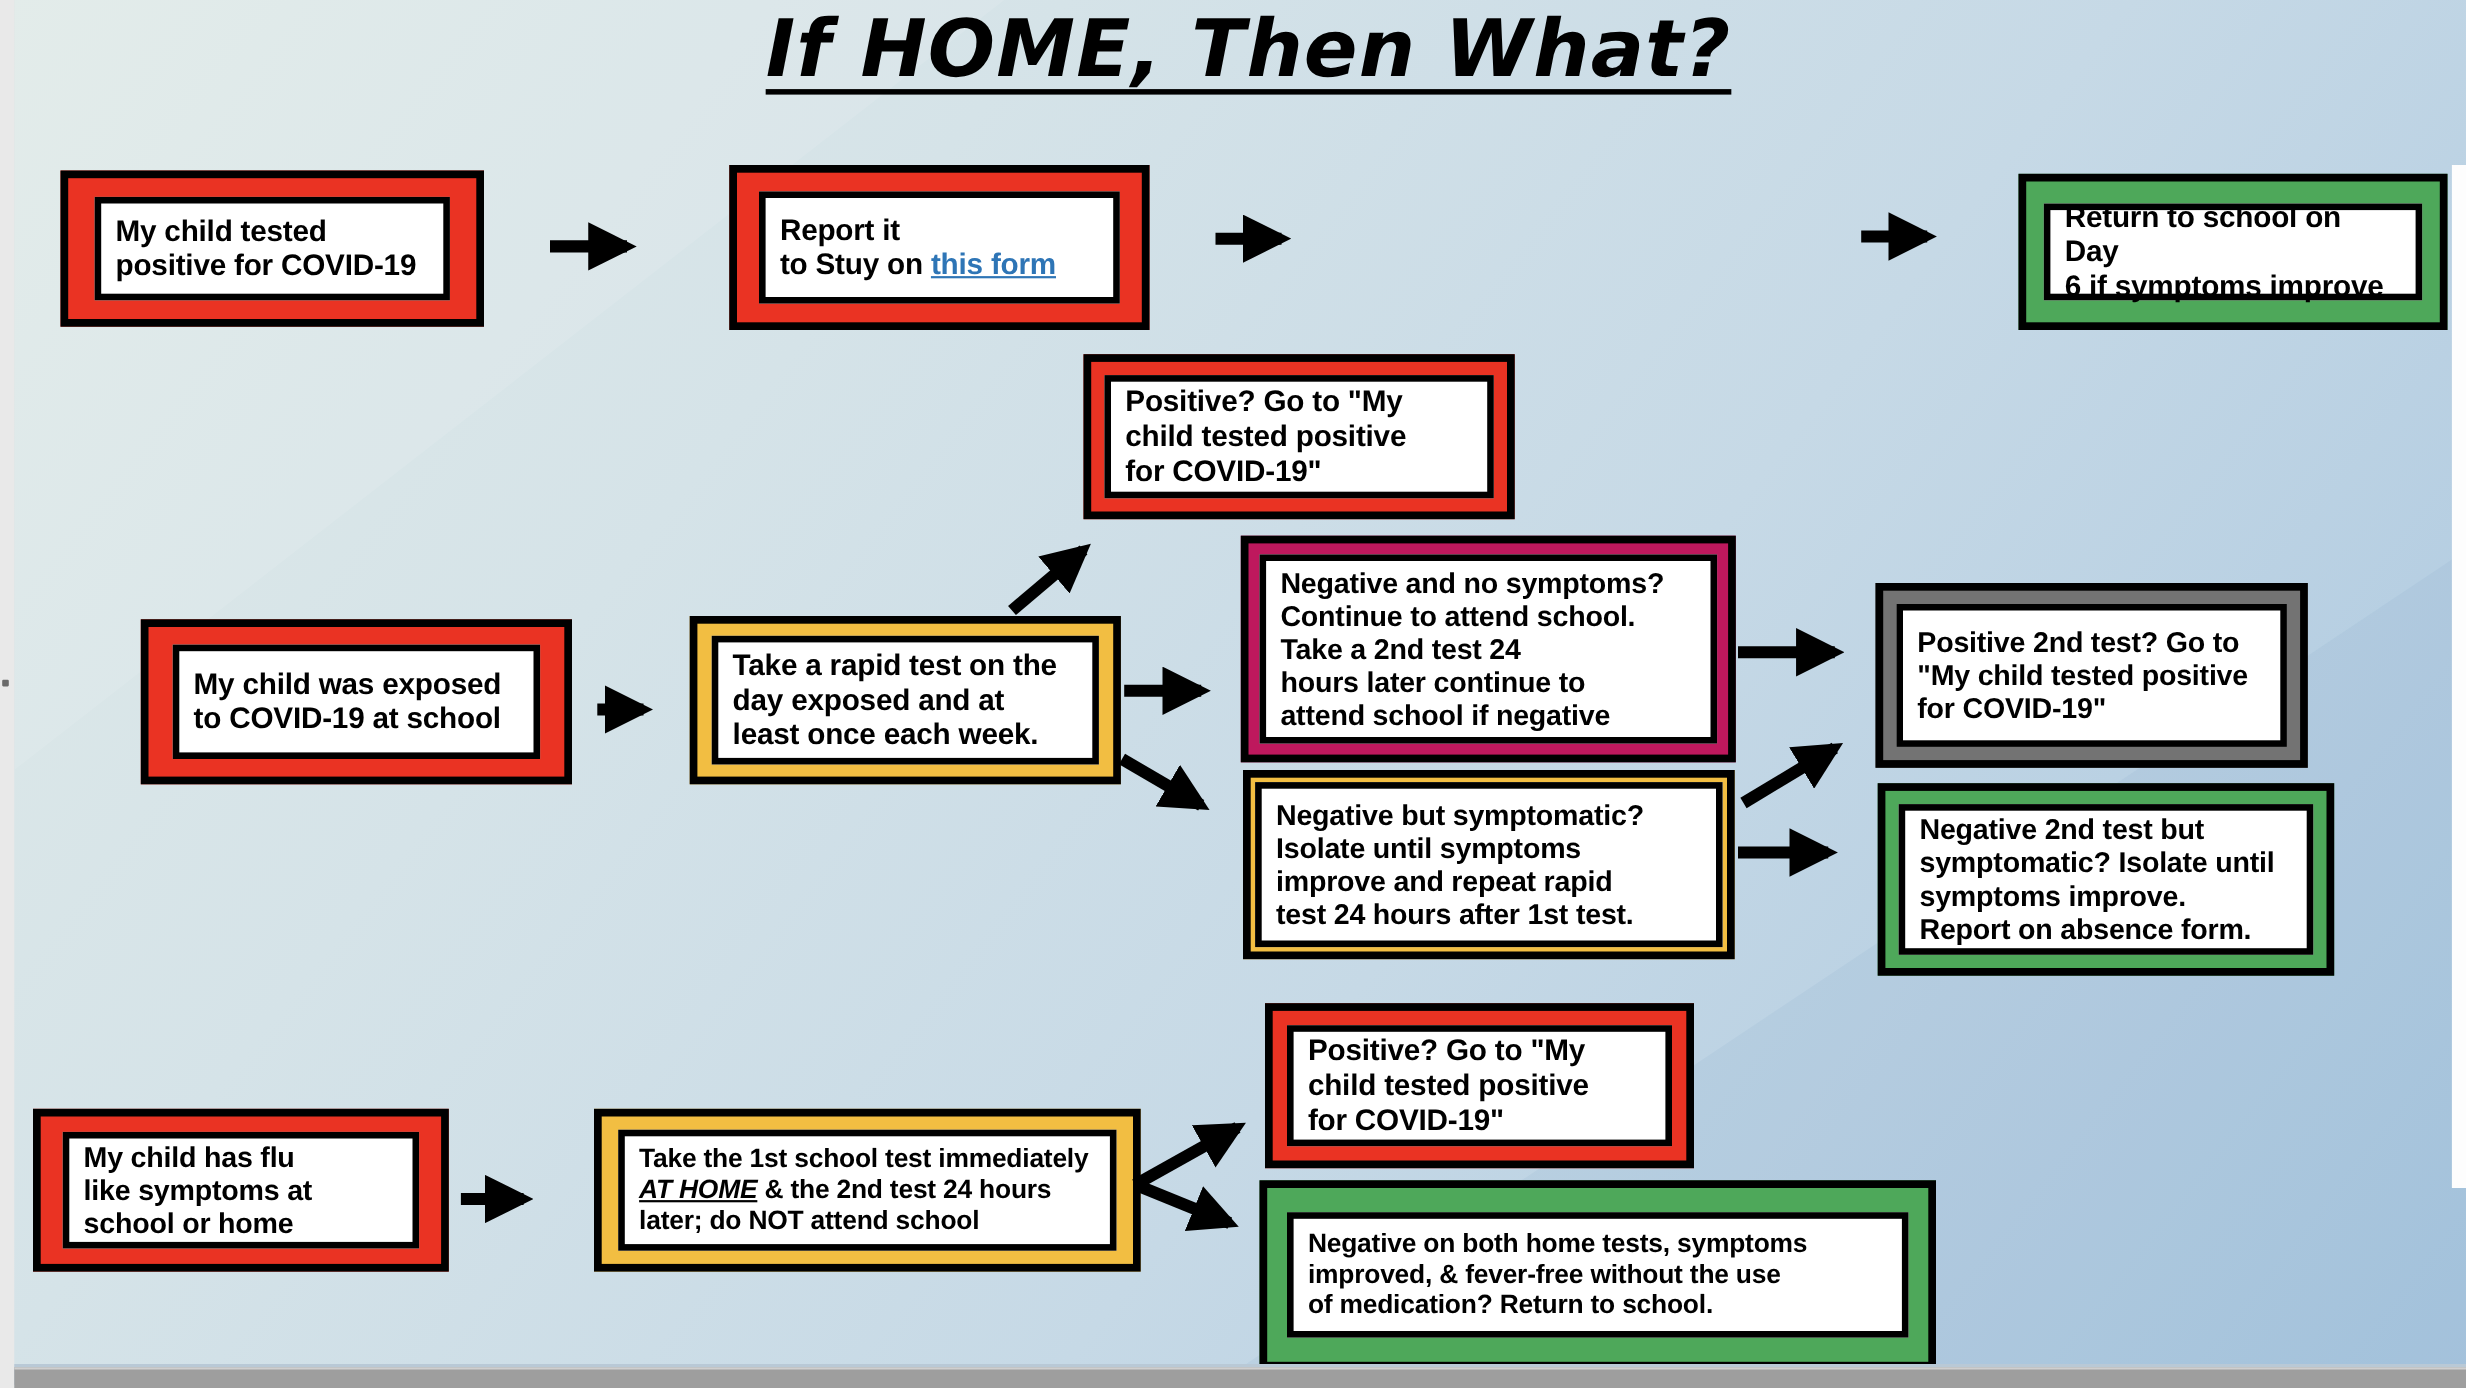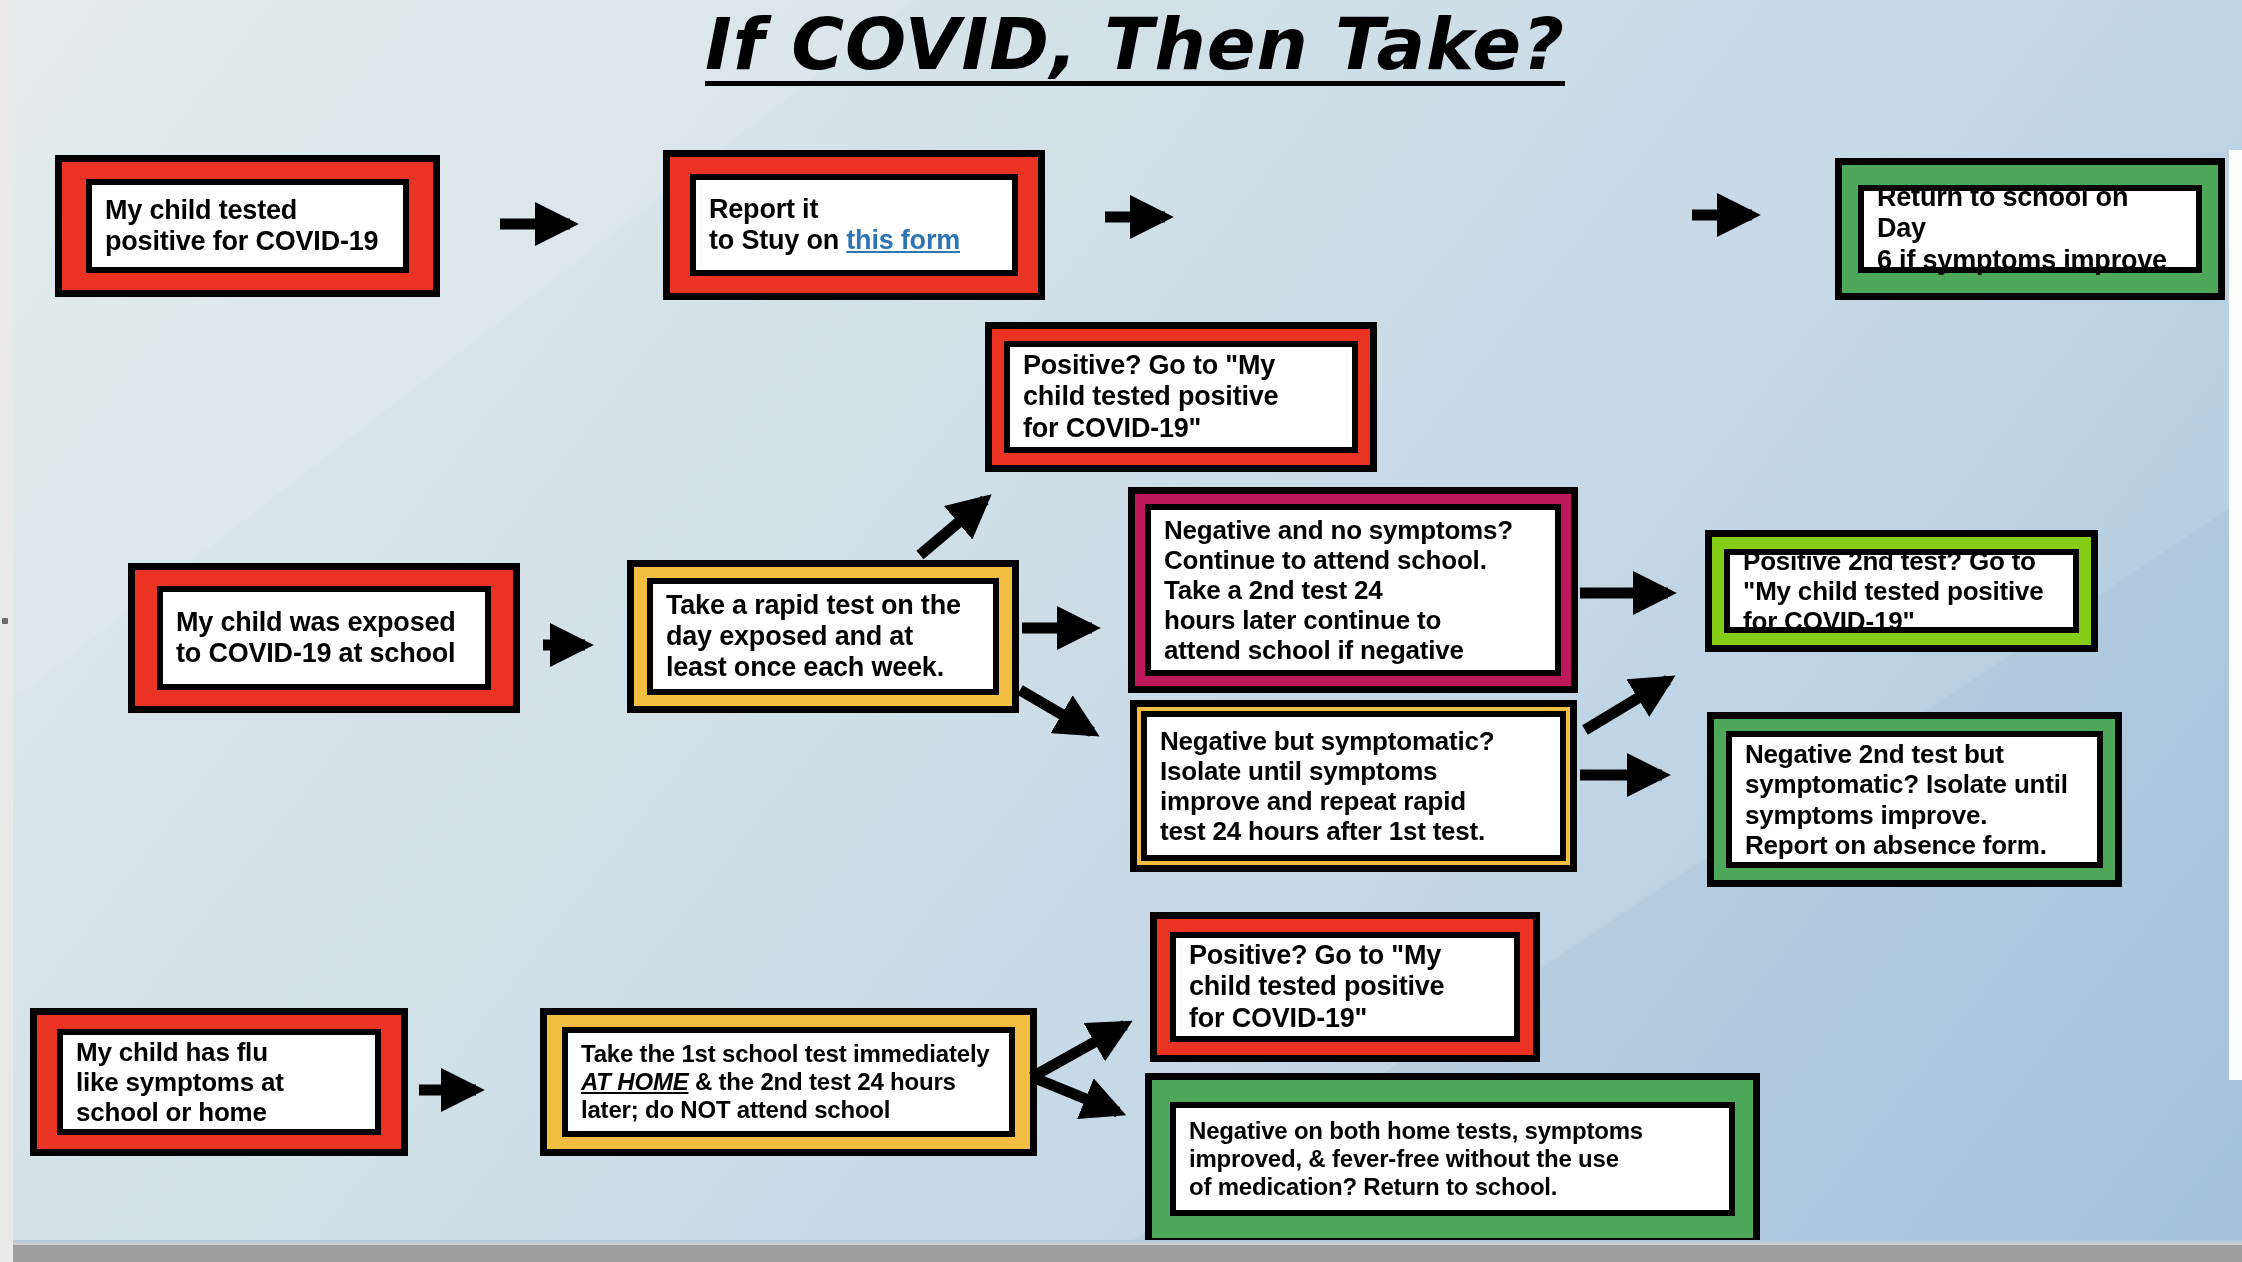--- a/index.html
+++ b/index.html
@@ -39,21 +39,21 @@
   svg.arrows{position:absolute;left:0;top:0;pointer-events:none;}
 </style>
 </head>
 <body>
 
 <div id="canvas">
 
   <div class="facet" style="left:13px;top:0;width:900px;height:700px;background:rgba(255,255,255,0.10);clip-path:polygon(0 0,100% 0,0 100%);"></div>
   <div class="facet" style="left:1100px;top:500px;width:1142px;height:762px;background:rgba(70,120,170,0.06);clip-path:polygon(100% 0,100% 100%,0 100%);"></div>
 
-  <div class="title">If COVID, Then Take?</div>
+  <div class="title">If HOME, Then What?</div>
 
   <div class="box" style="left: 55px; top: 155px; width: 385px; height: 142px; padding: 17px 24px; background: rgb(234, 51, 35); justify-content: flex-end;">
     <div class="inner">
       <div class="box-text">My child tested
 positive for COVID-19</div>
     </div>
   </div>
 
   <div class="box" style="left: 663px; top: 150px; width: 382px; height: 150px; padding: 17px 20px; background: rgb(234, 51, 35);">
     <div class="inner">
@@ -105,21 +105,21 @@
 
   <div class="box fs26" style="left: 1130px; top: 700px; width: 447px; height: 172px; padding: 4px; background: rgb(242, 190, 66);">
     <div class="inner">
       <div class="box-text">Negative but symptomatic?
 Isolate until symptoms
 improve and repeat rapid
 test 24 hours after 1st test.</div>
     </div>
   </div>
 
-  <div class="box fs26" style="left: 1705px; top: 530px; width: 393px; height: 122px; padding: 12px; background: #84cc16;">
+  <div class="box fs26" style="left: 1705px; top: 530px; width: 393px; height: 168px; padding: 12px; background: #737373;">
     <div class="inner">
       <div class="box-text">Positive 2nd test? Go to
 "My child tested positive
 for COVID-19"</div>
     </div>
   </div>
 
   <div class="box fs26" style="left: 1707px; top: 712px; width: 415px; height: 175px; padding: 12px; background: rgb(78, 168, 90);">
     <div class="inner">
       <div class="box-text">Negative 2nd test but

